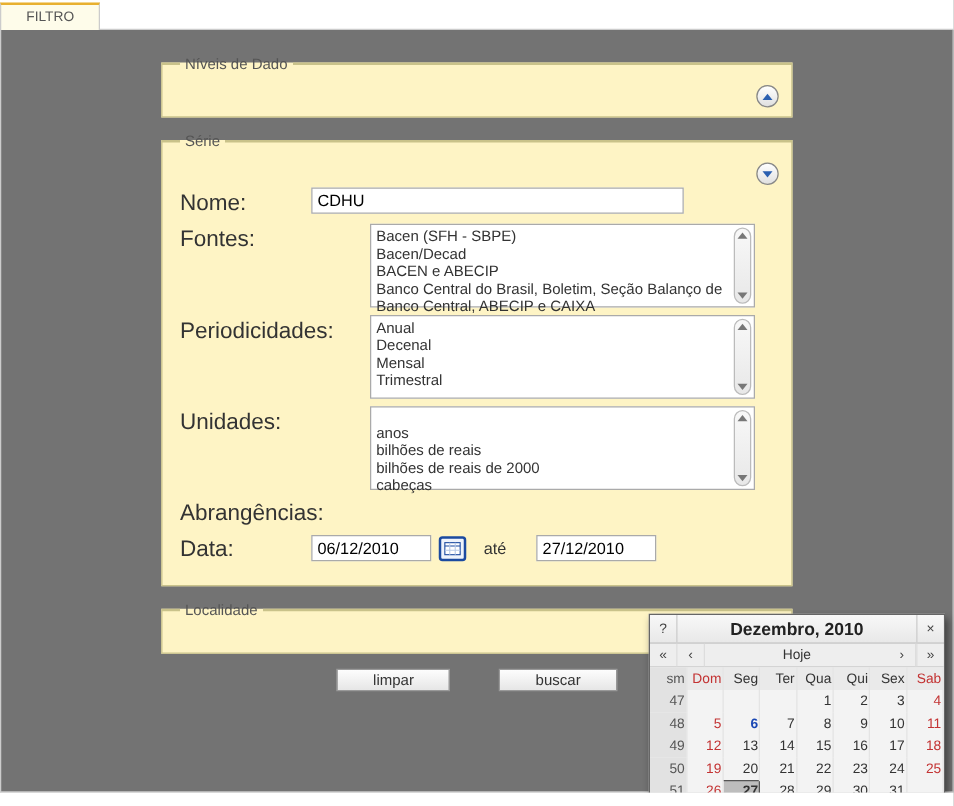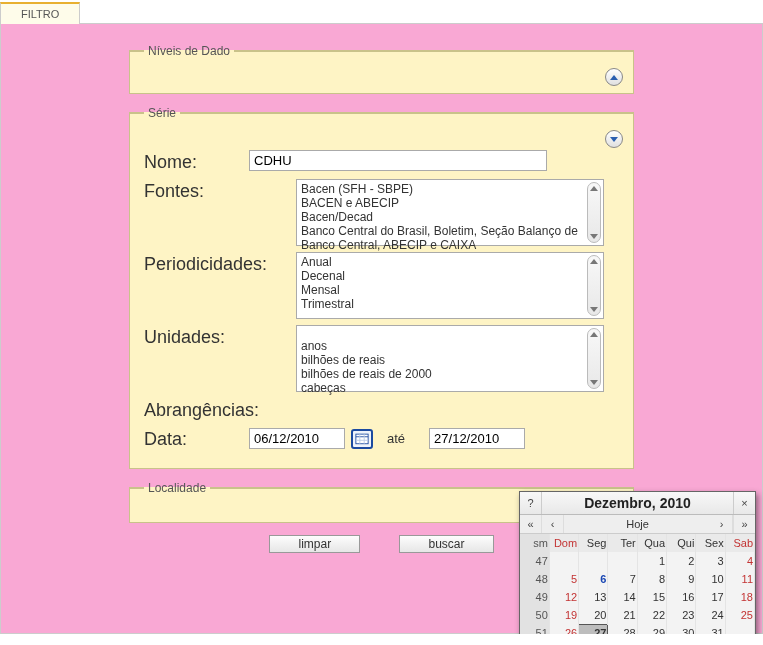--- a/index.html
+++ b/index.html
@@ -23,21 +23,21 @@
     border: 1px solid #ccc;
     border-bottom: 1px solid #fefcea;
     border-top: 2px solid #e8b030;
     padding: 4px 20px;
     background: #fefcea;
     font-size: 11px;
     color: #555;
     text-align: center;
   }
   .main-panel {
-    background: #f9a8d4;
+    background: #737373;
     border: 1px solid #ccc;
     border-top: none;
     padding: 20px 15px 15px 15px;
     min-height: 610px;
     position: relative;
   }
   fieldset {
     border: 1px solid #c9c28a;
     border-top: 2px solid #c9c28a;
     background: #fef4c5;
@@ -267,22 +267,22 @@
         <input type="text" class="nome-input" value="CDHU" style="">
       </div>
     </div>
 
     <div class="row">
       <div class="lbl">Fontes:</div>
       <div class="ctrl">
         <div class="listbox">
           <div class="items">
             <div class="line">Bacen (SFH - SBPE)</div>
+            <div class="line">Bacen/Decad</div>
             <div class="line">BACEN e ABECIP</div>
-            <div class="line">Bacen/Decad</div>
             <div class="line">Banco Central do Brasil, Boletim, Seção Balanço de</div>
             <div class="line">Banco Central, ABECIP e CAIXA</div>
           </div>
           <div class="scrollbar"></div>
         </div>
       </div>
     </div>
 
     <div class="row">
       <div class="lbl">Periodicidades:</div>

